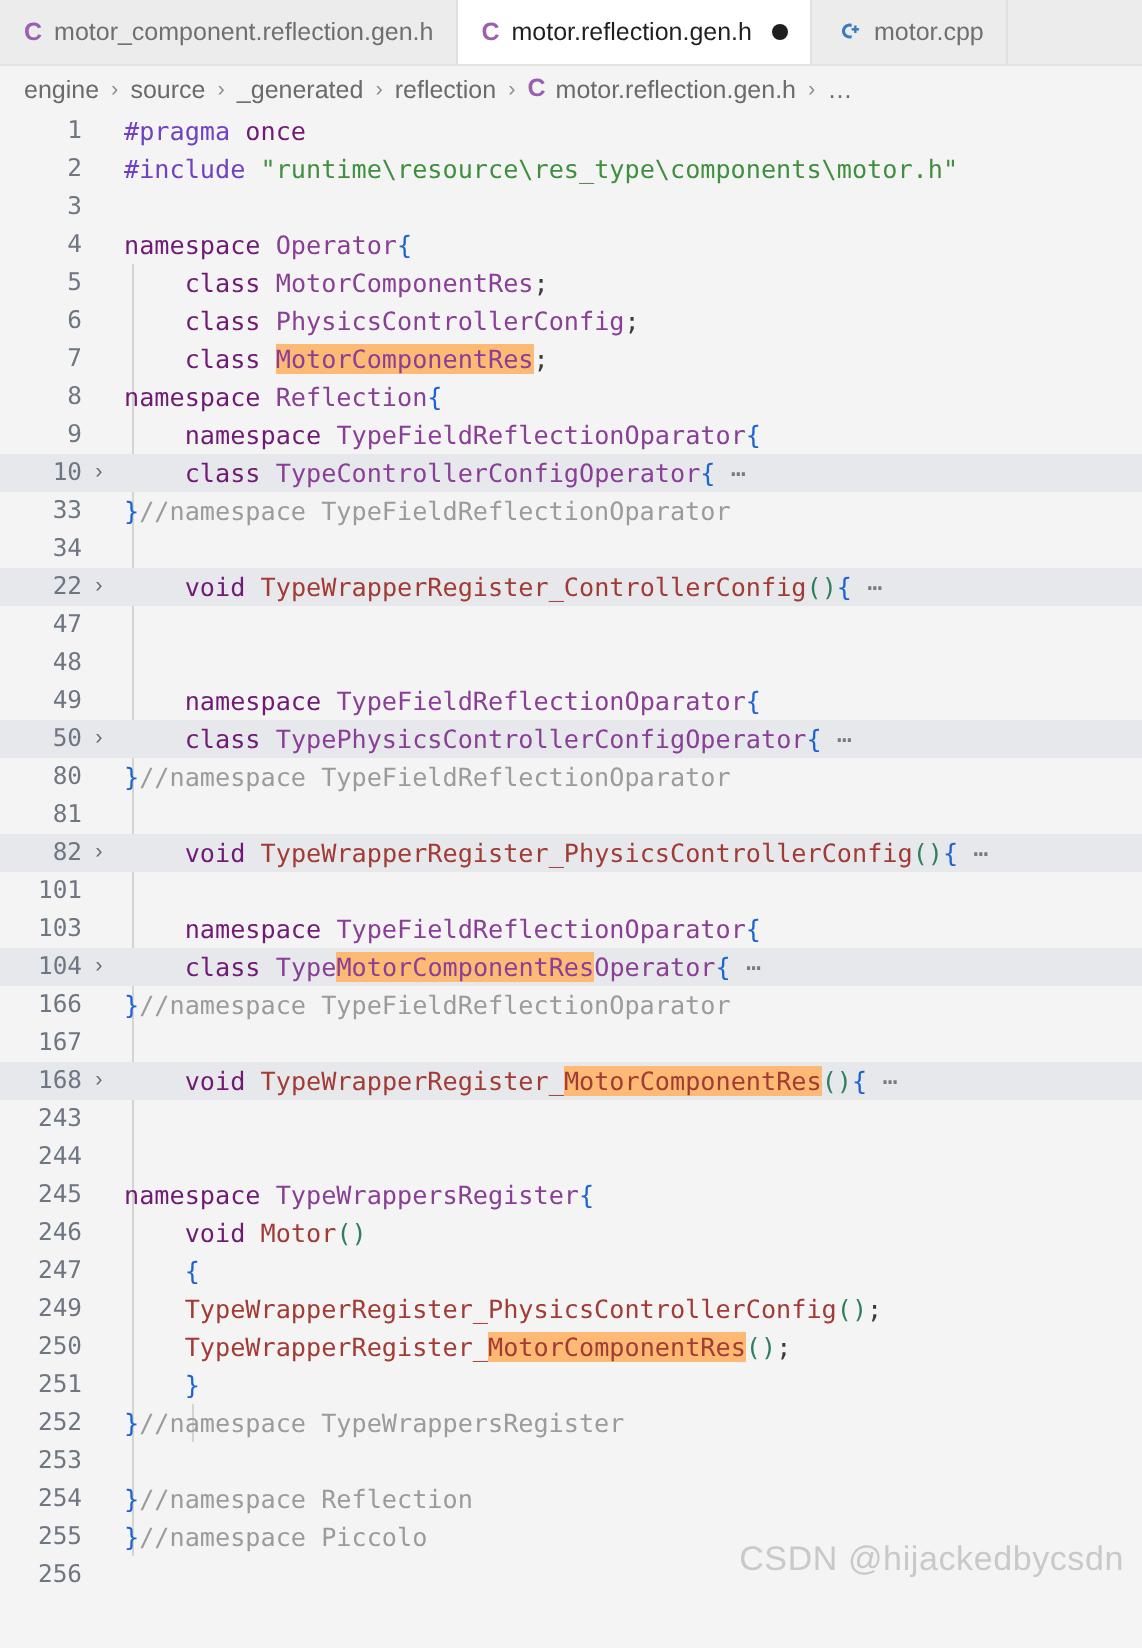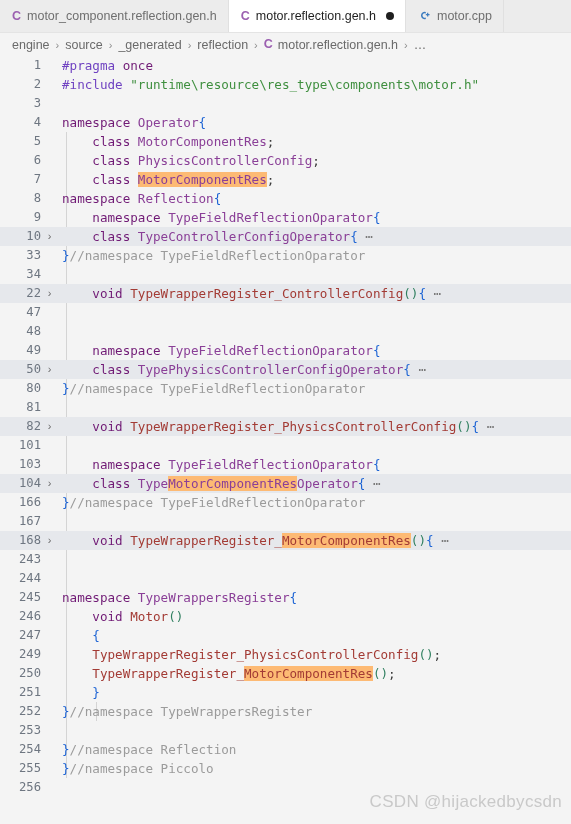--- a/index.html
+++ b/index.html
@@ -154,21 +154,21 @@
   .t-paren { color: #2f7f5f; }
   .t-comment { color: #9b9b9b; }
   .t-plain { color: #3a3a3a; }
   .t-ell   { color: #7a7a7a; }
   .hl      { background: #fdba74; }
 
   
   .watermark {
     position: absolute;
     right: 9px;
-    bottom: 12px;
+    bottom: 34px;
     font-family: "Liberation Sans", sans-serif;
     font-size: 17px;
     color: #c9c9c9;
     letter-spacing: 0.3px;
     user-select: none;
     pointer-events: none;
   }
 </style>
 </head>
 <body>

